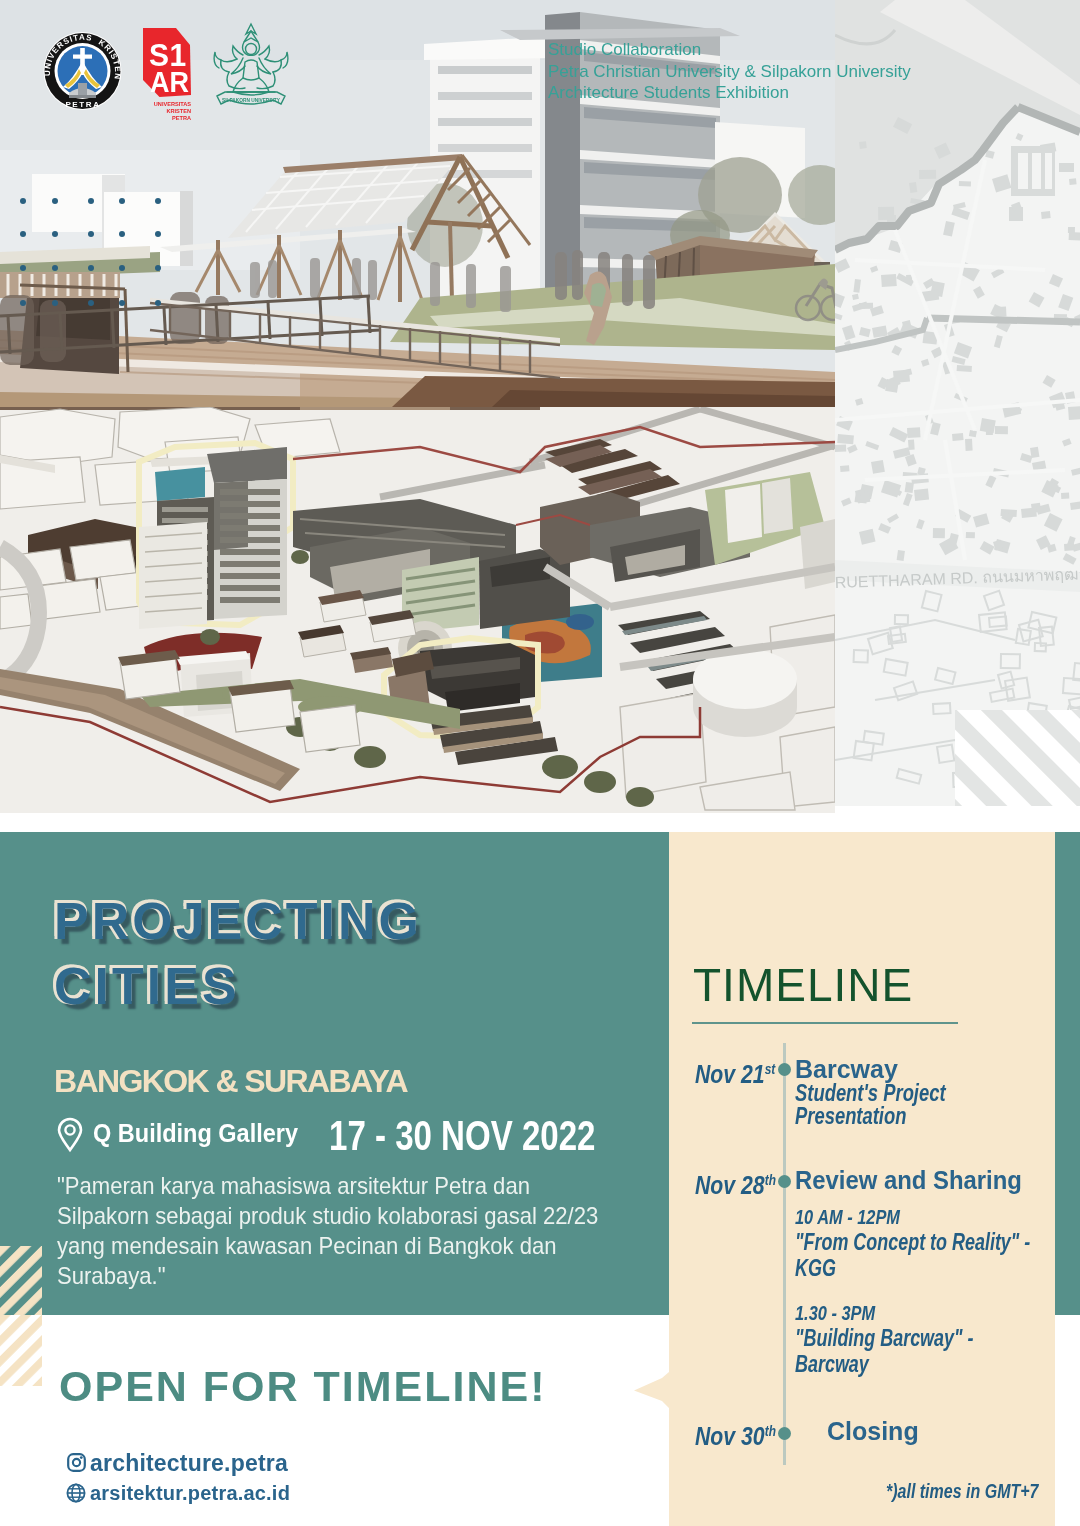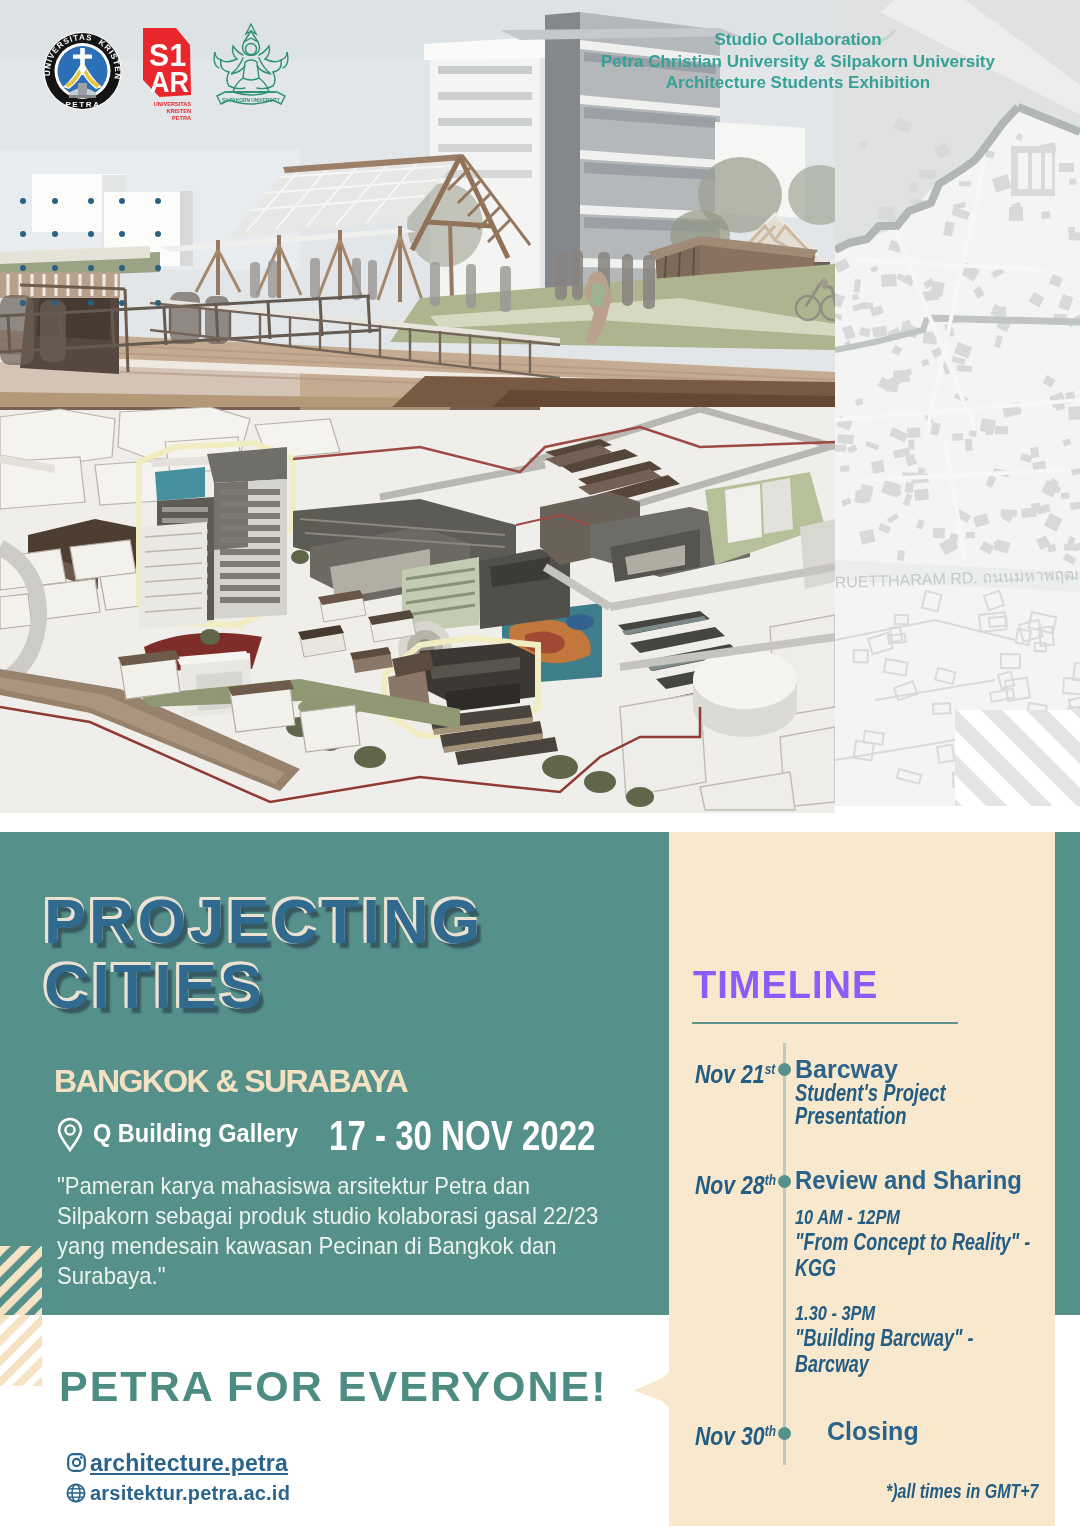--- a/index.html
+++ b/index.html
@@ -817,21 +817,21 @@
     <path d="M30 56 Q22 62 20 70 L56 70 Q54 62 46 56"></path>
     <path d="M20 70 Q38 76 56 70"></path>
     <path d="M14 70 L62 70"></path>
   </g>
   <path d="M4 74 L12 70 L64 70 L72 74 L68 82 L60 78 Q38 86 16 78 L8 82 Z" fill="none" stroke="#2e9077" stroke-width="1.4"></path>
   <text x="38" y="80" text-anchor="middle" font-family="Liberation Sans,sans-serif" font-weight="bold" font-size="4.8" fill="#2e9077">SILPAKORN UNIVERSITY</text>
 </svg>
 
 <div class="abs" id="teal" style="left:0;top:832px;width:669px;height:483px;background:#56908a;"></div>
 
-<div class="abs" id="title" style="left:44px;top:889px;width:640px;color:#306a8e;font-weight:bold;font-size:63px;line-height:65px;letter-spacing:3px;text-shadow:-3px -3px 0 #e9e2d2,-3px 0 0 #e9e2d2,0 -3px 0 #e9e2d2,4px 5px 2px rgba(30,46,62,.55);">PROJECTING<br>CITIES</div>
+<div class="abs" id="title" style="left:54px;top:889px;width:640px;color:#306a8e;font-weight:bold;font-size:52px;line-height:65px;letter-spacing:3px;text-shadow:-3px -3px 0 #e9e2d2,-3px 0 0 #e9e2d2,0 -3px 0 #e9e2d2,4px 5px 2px rgba(30,46,62,.55);">PROJECTING<br>CITIES</div>
 
 <div class="abs" id="subtitle" style="left:54px;top:1059px;color:#f3e1c2;font-weight:bold;font-size:32px;line-height:45px;letter-spacing:-1.6px;">BANGKOK &amp; SURABAYA</div>
 
 <svg class="abs" id="pin" style="left:56px;top:1116px;" width="28" height="40" viewBox="0 0 28 40">
   <path d="M14 3 C7.9 3 3 7.9 3 14 C3 20 9 26.5 14 34 C19 26.5 25 20 25 14 C25 7.9 20.1 3 14 3 Z" fill="none" stroke="#ffffff" stroke-width="2.6"></path>
   <circle cx="14" cy="14" r="4.6" fill="none" stroke="#ffffff" stroke-width="2.4"></circle>
 </svg>
 
 <div class="abs" id="venue" style="left:93px;top:1118px;color:#ffffff;font-weight:bold;font-size:25px;line-height:30px;transform:scaleX(0.94);transform-origin:0 0;">Q Building Gallery</div>
 
@@ -854,49 +854,49 @@
 <svg class="abs" id="stripes-white" style="left:0;top:1315px;" width="42" height="71" viewBox="0 0 42 71">
   <defs>
       <pattern id="st2" width="14.6" height="14.6" patternUnits="userSpaceOnUse" patternTransform="rotate(45)">
         <rect width="14.6" height="14.6" fill="#ffffff"></rect>
         <rect width="7.6" height="14.6" fill="#f5e3c4"></rect>
       </pattern>
     </defs>
   <rect width="42" height="71" fill="url(#st2)"></rect>
 </svg>
 
-<div class="abs" id="open" style="left:59px;top:1361px;color:#4d8c83;font-weight:bold;font-size:43px;line-height:50px;letter-spacing:2px;">PETRA FOR EVERYONE!</div>
+<div class="abs" id="open" style="left:59px;top:1361px;color:#4d8c83;font-weight:bold;font-size:43px;line-height:50px;letter-spacing:2px;">OPEN FOR TIMELINE!</div>
 
 <svg class="abs" id="ig" style="left:67px;top:1453px;" width="19" height="19" viewBox="0 0 19 19">
   <rect x="1.2" y="1.2" width="16.6" height="16.6" rx="5" fill="none" stroke="#2a648c" stroke-width="2.2"></rect>
   <circle cx="9.5" cy="9.5" r="3.6" fill="none" stroke="#2a648c" stroke-width="2.1"></circle>
   <circle cx="14.3" cy="4.6" r="1.4" fill="#2a648c"></circle>
 </svg>
 
-<div class="abs" id="igtext" style="left:90px;top:1449px;color:#2a648c;font-weight:bold;font-size:23px;line-height:28px;letter-spacing:0.2px;text-decoration:underline;">architecture.petra</div>
+<div class="abs" id="igtext" style="left:90px;top:1449px;color:#2a648c;font-weight:bold;font-size:23px;line-height:28px;letter-spacing:0.2px;">architecture.petra</div>
 
 <svg class="abs" id="globe" style="left:66px;top:1483px;" width="20" height="20" viewBox="0 0 20 20">
   <circle cx="10" cy="10" r="8.6" fill="none" stroke="#2a648c" stroke-width="1.8"></circle>
   <ellipse cx="10" cy="10" rx="4" ry="8.6" fill="none" stroke="#2a648c" stroke-width="1.6"></ellipse>
   <line x1="1.4" y1="10" x2="18.6" y2="10" stroke="#2a648c" stroke-width="1.6"></line>
   <line x1="2.6" y1="5.8" x2="17.4" y2="5.8" stroke="#2a648c" stroke-width="1.4"></line>
   <line x1="2.6" y1="14.2" x2="17.4" y2="14.2" stroke="#2a648c" stroke-width="1.4"></line>
 </svg>
 
 <div class="abs" id="urltext" style="left:90px;top:1479px;color:#2a648c;font-weight:bold;font-size:20px;line-height:28px;letter-spacing:0.2px;">arsitektur.petra.ac.id</div>
 
 <div class="abs" id="cream" style="left:669px;top:832px;width:386px;height:694px;background:#f8e8cd;"></div>
 
 <div class="abs" id="tealbar" style="left:1055px;top:832px;width:25px;height:483px;background:#56908a;"></div>
 
 <svg class="abs" id="notch" style="left:632px;top:1372px;" width="37" height="36" viewBox="0 0 37 36">
   <path d="M37 0 L37 36 L30 29 L2 18.5 L30 6 Z" fill="#f8e8cd"></path>
 </svg>
 
-<div class="abs" id="tlhead" style="left:693px;top:965px;color:#8b5cf6;font-weight:bold;font-size:38px;line-height:40px;letter-spacing:1px;">TIMELINE</div>
+<div class="abs" id="tlhead" style="left:693px;top:965px;color:#14532d;font-weight:normal;font-size:46px;line-height:40px;letter-spacing:1px;">TIMELINE</div>
 
 <div class="abs" id="tlrule" style="left:692px;top:1022px;width:266px;height:2px;background:#5f948c;"></div>
 
 <div class="abs" id="tlline" style="left:783px;top:1043px;width:3px;height:422px;background:#bcc9c0;"></div>
 
 <div class="abs" style="left:778px;top:1063px;width:13px;height:13px;border-radius:50%;background:#56908a;"></div>
 
 <div class="abs" style="left:778px;top:1175px;width:13px;height:13px;border-radius:50%;background:#56908a;"></div>
 
 <div class="abs" style="left:778px;top:1427px;width:13px;height:13px;border-radius:50%;background:#56908a;"></div>
@@ -918,13 +918,13 @@
 <div class="abs" style="left:795px;top:1301px;color:#235d84;font-weight:bold;font-style:italic;font-size:21px;line-height:24px;transform:scaleX(0.78);transform-origin:0 0;white-space:nowrap;">1.30 - 3PM</div>
 
 <div class="abs" style="left:795px;top:1325px;color:#235d84;font-weight:bold;font-style:italic;font-size:23px;line-height:26px;transform:scaleX(0.78);transform-origin:0 0;white-space:nowrap;">"Building Barcway" -<br>Barcway</div>
 
 <div class="abs" style="left:695px;top:1416px;color:#235d84;font-weight:bold;font-style:italic;font-size:25px;line-height:30px;white-space:nowrap;transform:scaleX(0.85);transform-origin:0 0;">Nov 30<span style="font-size:14px;vertical-align:9px;">th</span></div>
 
 <div class="abs" style="left:827px;top:1416px;color:#2a648c;font-weight:bold;font-size:25px;line-height:30px;">Closing</div>
 
 <div class="abs" style="left:886px;top:1478px;color:#235d84;font-weight:bold;font-style:italic;font-size:20px;line-height:26px;transform:scaleX(0.8);transform-origin:0 0;white-space:nowrap;">*)all times in GMT+7</div>
 
-<div class="abs" id="header" style="left:548px;top:29px;width:500px;text-align:center;color:#36a197;font-size:17px;line-height:21.5px;font-weight:bold;">Studio Collaboration<br>Petra Christian University &amp; Silpakorn University<br>Architecture Students Exhibition</div>
+<div class="abs" id="header" style="left:548px;top:39px;width:500px;text-align:left;color:#36a197;font-size:17px;line-height:21.5px;">Studio Collaboration<br>Petra Christian University &amp; Silpakorn University<br>Architecture Students Exhibition</div>
 
 </body></html>

